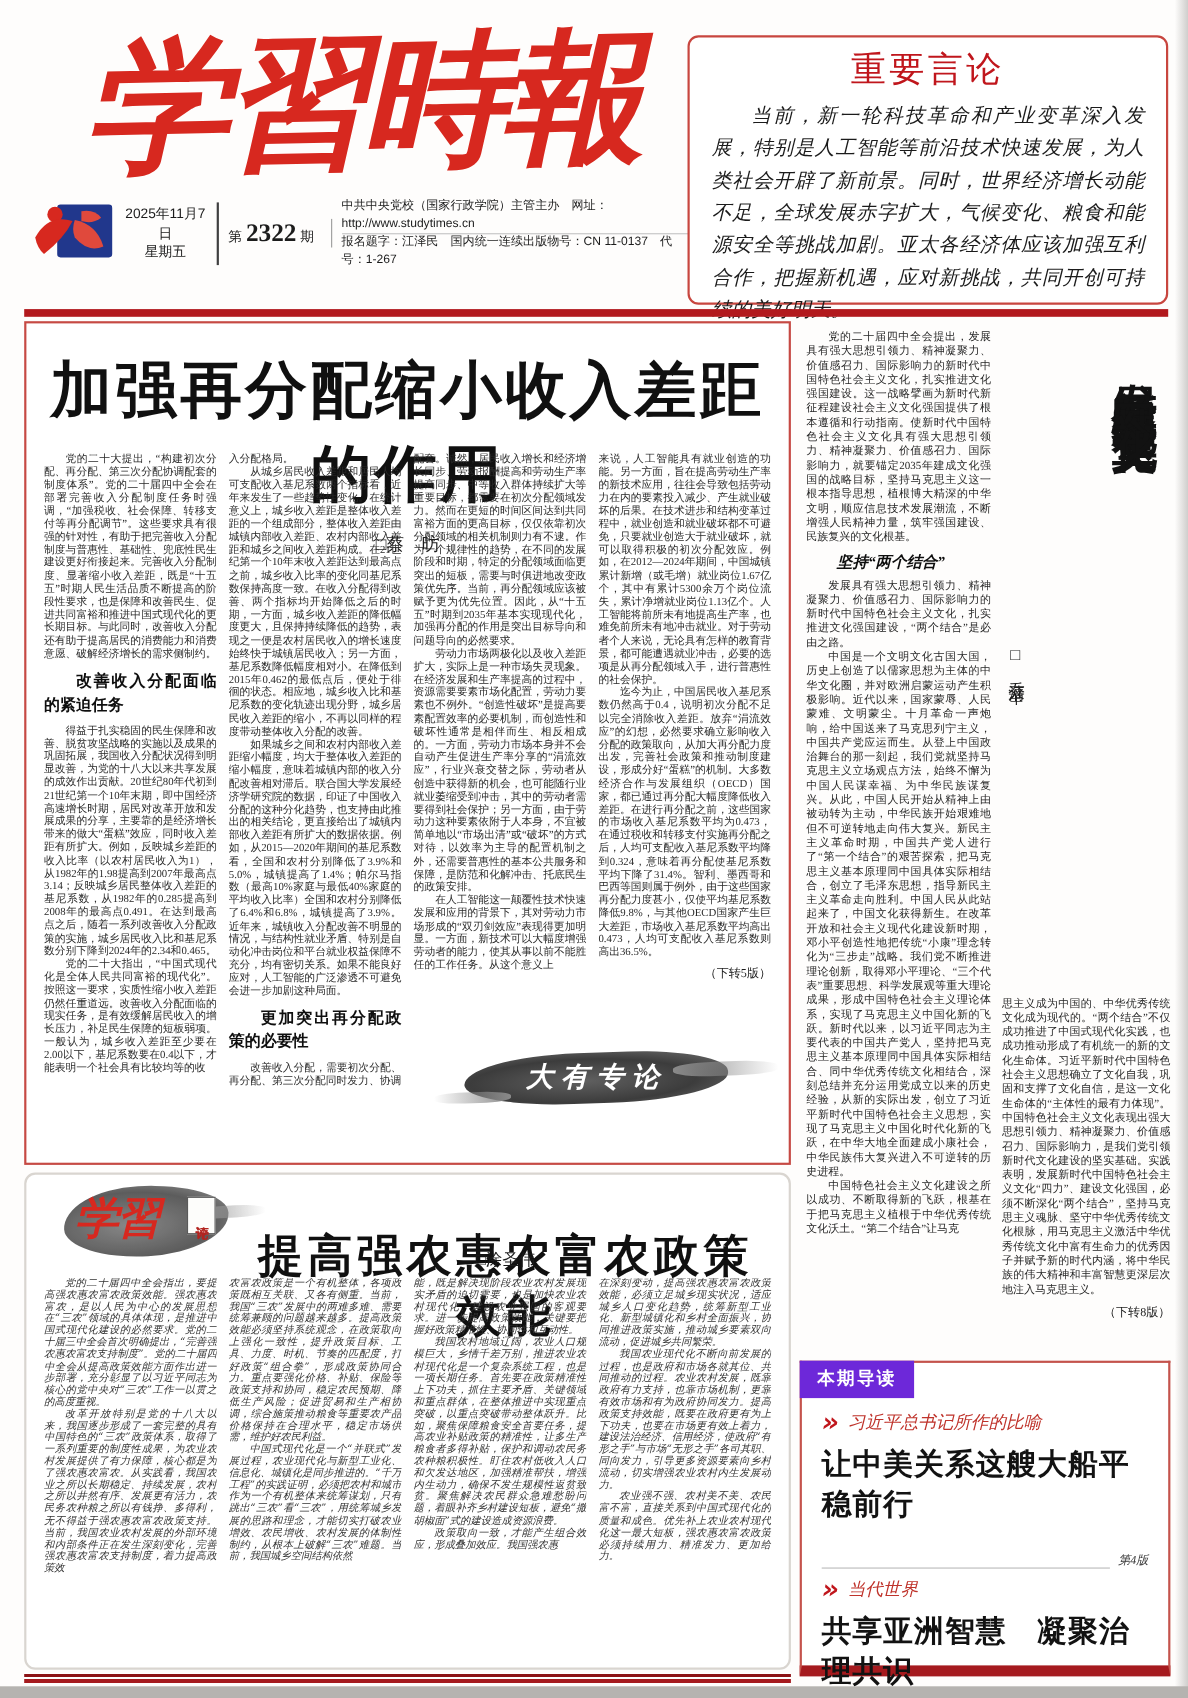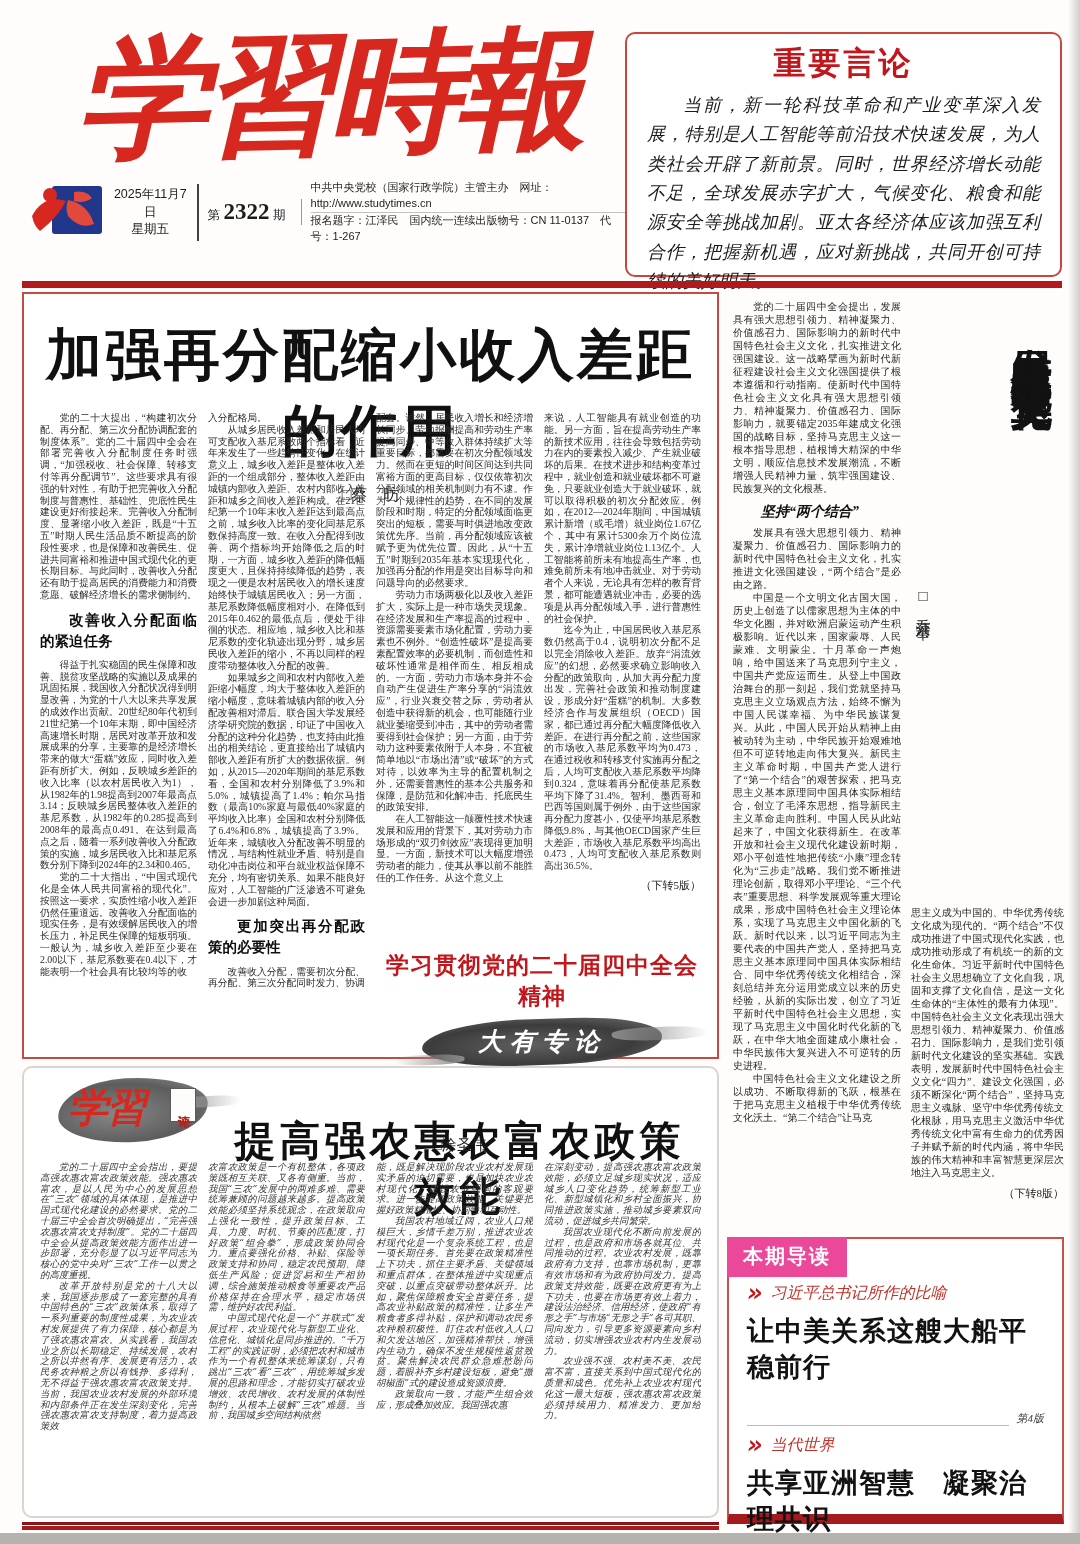--- a/index.html
+++ b/index.html
@@ -21,21 +21,21 @@
   .logo-icon{flex:0 0 auto;}
   .date-block{text-align:center;font-size:12.5px;line-height:1.4;color:#1c1c1c;border-right:2px solid #404040;padding:2px 9px 2px 0;}
   .issue-block{font-size:12.5px;color:#1c1c1c;border-right:1px solid #9a9a9a;padding-right:15px;white-space:nowrap;}
   .issue-no{font-size:23px;font-weight:bold;font-family:"Liberation Serif",serif;}
   .pub-block{font-size:11px;line-height:1.45;color:#1c1c1c;}
   .pub-line2{border-top:1px solid #c2c2c2;}
 
   
   .quote-box{position:absolute;left:625px;top:32px;width:437px;height:245px;border:2px solid #c8463f;
         border-radius:10px;background:#fff;box-sizing:border-box;padding:8px 20px 0 20px;}
-  .quote-title{text-align:center;font-size:32px;font-weight:bold;color:#c0161c;
+  .quote-title{text-align:center;font-size:32px;font-weight:normal;color:#c0161c;
         font-family:"Liberation Sans",sans-serif;letter-spacing:3px;}
   .quote-body{margin-top:5px;font-size:18px;line-height:1.63;text-indent:2em;text-align:justify;
         color:#1b1b1b;font-style:italic;}
 
   .red-bar{position:absolute;left:22px;top:281px;width:1040px;height:7px;background:#b2191d;}
 
   
   .main-article{position:absolute;left:22px;top:292px;width:697px;height:767px;background:#fff;
         border:2.5px solid #c64a44;box-sizing:border-box;}
   .main-headline{margin:24px 10px 0;text-align:center;font-size:56px;font-weight:bold;color:#101010;letter-spacing:3px;}
@@ -94,21 +94,21 @@
   .ba-cols{position:absolute;left:16px;right:16px;top:94px;bottom:12px;display:flex;gap:11px;}
   .bcol{flex:1;overflow:hidden;font-size:9.4px;line-height:10.8px;text-align:justify;color:#333;
         font-style:italic;font-family:"DejaVu Serif",serif;}
 
   .bottom-rule{position:absolute;left:22px;top:1521px;width:697px;height:9px;
         background:linear-gradient(#fff 0 1px,#8c1316 1px 3.5px,#fff 3.5px 5px,#a51a1e 5px 9px);}
 
   
   .digest-box{position:absolute;left:727px;top:1237px;width:337px;height:287px;background:#fff;
         border:2px solid #c4534c;border-bottom:10px solid #a51a1e;box-sizing:border-box;}
-  .digest-label{position:absolute;top:-2px;left:-2px;background:#ec4899;color:#fff;font-size:20px;
+  .digest-label{position:absolute;top:-2px;left:-2px;background:#6d28d9;color:#fff;font-size:16px;
         font-weight:bold;padding:6px 16px 7px;font-family:"Liberation Sans",sans-serif;letter-spacing:2px;}
   .digest-content{padding:44px 18px 0;}
   .digest-item{margin-bottom:4px;}
   .digest-kicker{display:flex;align-items:center;gap:8px;color:#bf332b;font-size:16px;font-style:italic;}
   .chev-icon{color:#c0161c;font-size:24px;font-weight:bold;line-height:.8;font-family:"DejaVu Sans",sans-serif;}
   .digest-headline{font-size:27px;font-weight:bold;color:#121212;margin-top:9px;letter-spacing:1px;}
   .digest-sub{font-size:13.5px;font-style:italic;color:#2f2f2f;margin-top:7px;}
   .digest-pageline{display:flex;align-items:flex-end;margin-top:26px;margin-bottom:9px;}
   .digest-pageline .rule{flex:1;border-bottom:1px solid #b9b9b9;}
   .digest-page{font-size:11px;font-style:italic;color:#3a3a3a;margin-left:8px;}
@@ -175,21 +175,20 @@
           <p>劳动力市场两极化以及收入差距扩大，实际上是一种市场失灵现象。在经济发展和生产率提高的过程中，资源需要要素市场化配置，劳动力要素也不例外。“创造性破坏”是提高要素配置效率的必要机制，而创造性和破坏性通常是相伴而生、相反相成的。一方面，劳动力市场本身并不会自动产生促进生产率分享的“涓流效应”，行业兴衰交替之际，劳动者从创造中获得新的机会，也可能随行业就业萎缩受到冲击，其中的劳动者需要得到社会保护；另一方面，由于劳动力这种要素依附于人本身，不宜被简单地以“市场出清”或“破坏”的方式对待，以效率为主导的配置机制之外，还需要普惠性的基本公共服务和保障，是防范和化解冲击、托底民生的政策安排。</p>
           <p>在人工智能这一颠覆性技术快速发展和应用的背景下，其对劳动力市场形成的“双刃剑效应”表现得更加明显。一方面，新技术可以大幅度增强劳动者的能力，使其从事以前不能胜任的工作任务。从这个意义上</p>
         </div>
       <div class="mcol">
           <p class="noindent">来说，人工智能具有就业创造的功能。另一方面，旨在提高劳动生产率的新技术应用，往往会导致包括劳动力在内的要素投入减少、产生就业破坏的后果。在技术进步和结构变革过程中，就业创造和就业破坏都不可避免，只要就业创造大于就业破坏，就可以取得积极的初次分配效应。例如，在2012—2024年期间，中国城镇累计新增（或毛增）就业岗位1.67亿个，其中有累计5300余万个岗位流失，累计净增就业岗位1.13亿个。人工智能将前所未有地提高生产率，也难免前所未有地冲击就业。对于劳动者个人来说，无论具有怎样的教育背景，都可能遭遇就业冲击，必要的选项是从再分配领域入手，进行普惠性的社会保护。</p>
           <p>迄今为止，中国居民收入基尼系数仍然高于0.4，说明初次分配不足以完全消除收入差距。放弃“涓流效应”的幻想，必然要求确立影响收入分配的政策取向，从加大再分配力度出发，完善社会政策和推动制度建设，形成分好“蛋糕”的机制。大多数经济合作与发展组织（OECD）国家，都已通过再分配大幅度降低收入差距。在进行再分配之前，这些国家的市场收入基尼系数平均为0.473，在通过税收和转移支付实施再分配之后，人均可支配收入基尼系数平均降到0.324，意味着再分配使基尼系数平均下降了31.4%。智利、墨西哥和巴西等国则属于例外，由于这些国家再分配力度甚小，仅使平均基尼系数降低9.8%，与其他OECD国家产生巨大差距，市场收入基尼系数平均高出0.473，人均可支配收入基尼系数则高出36.5%。</p>
           <p class="cont">（下转5版）</p>
         </div>
     </div>
     <div class="banner">
-      <div class="banner-line">学习贯彻党的二十届四中全会精神</div>
       <div class="banner-stamp">
         <div class="brush-bg"></div>
         <div class="stamp-text">大有专论</div>
       </div>
     </div>
   </section>
 
   <aside class="right-article">
     <div class="racol ra-colA">
         <p>党的二十届四中全会提出，发展具有强大思想引领力、精神凝聚力、价值感召力、国际影响力的新时代中国特色社会主义文化，扎实推进文化强国建设。这一战略擘画为新时代新征程建设社会主义文化强国提供了根本遵循和行动指南。使新时代中国特色社会主义文化具有强大思想引领力、精神凝聚力、价值感召力、国际影响力，就要锚定2035年建成文化强国的战略目标，坚持马克思主义这一根本指导思想，植根博大精深的中华文明，顺应信息技术发展潮流，不断增强人民精神力量，筑牢强国建设、民族复兴的文化根基。</p>

